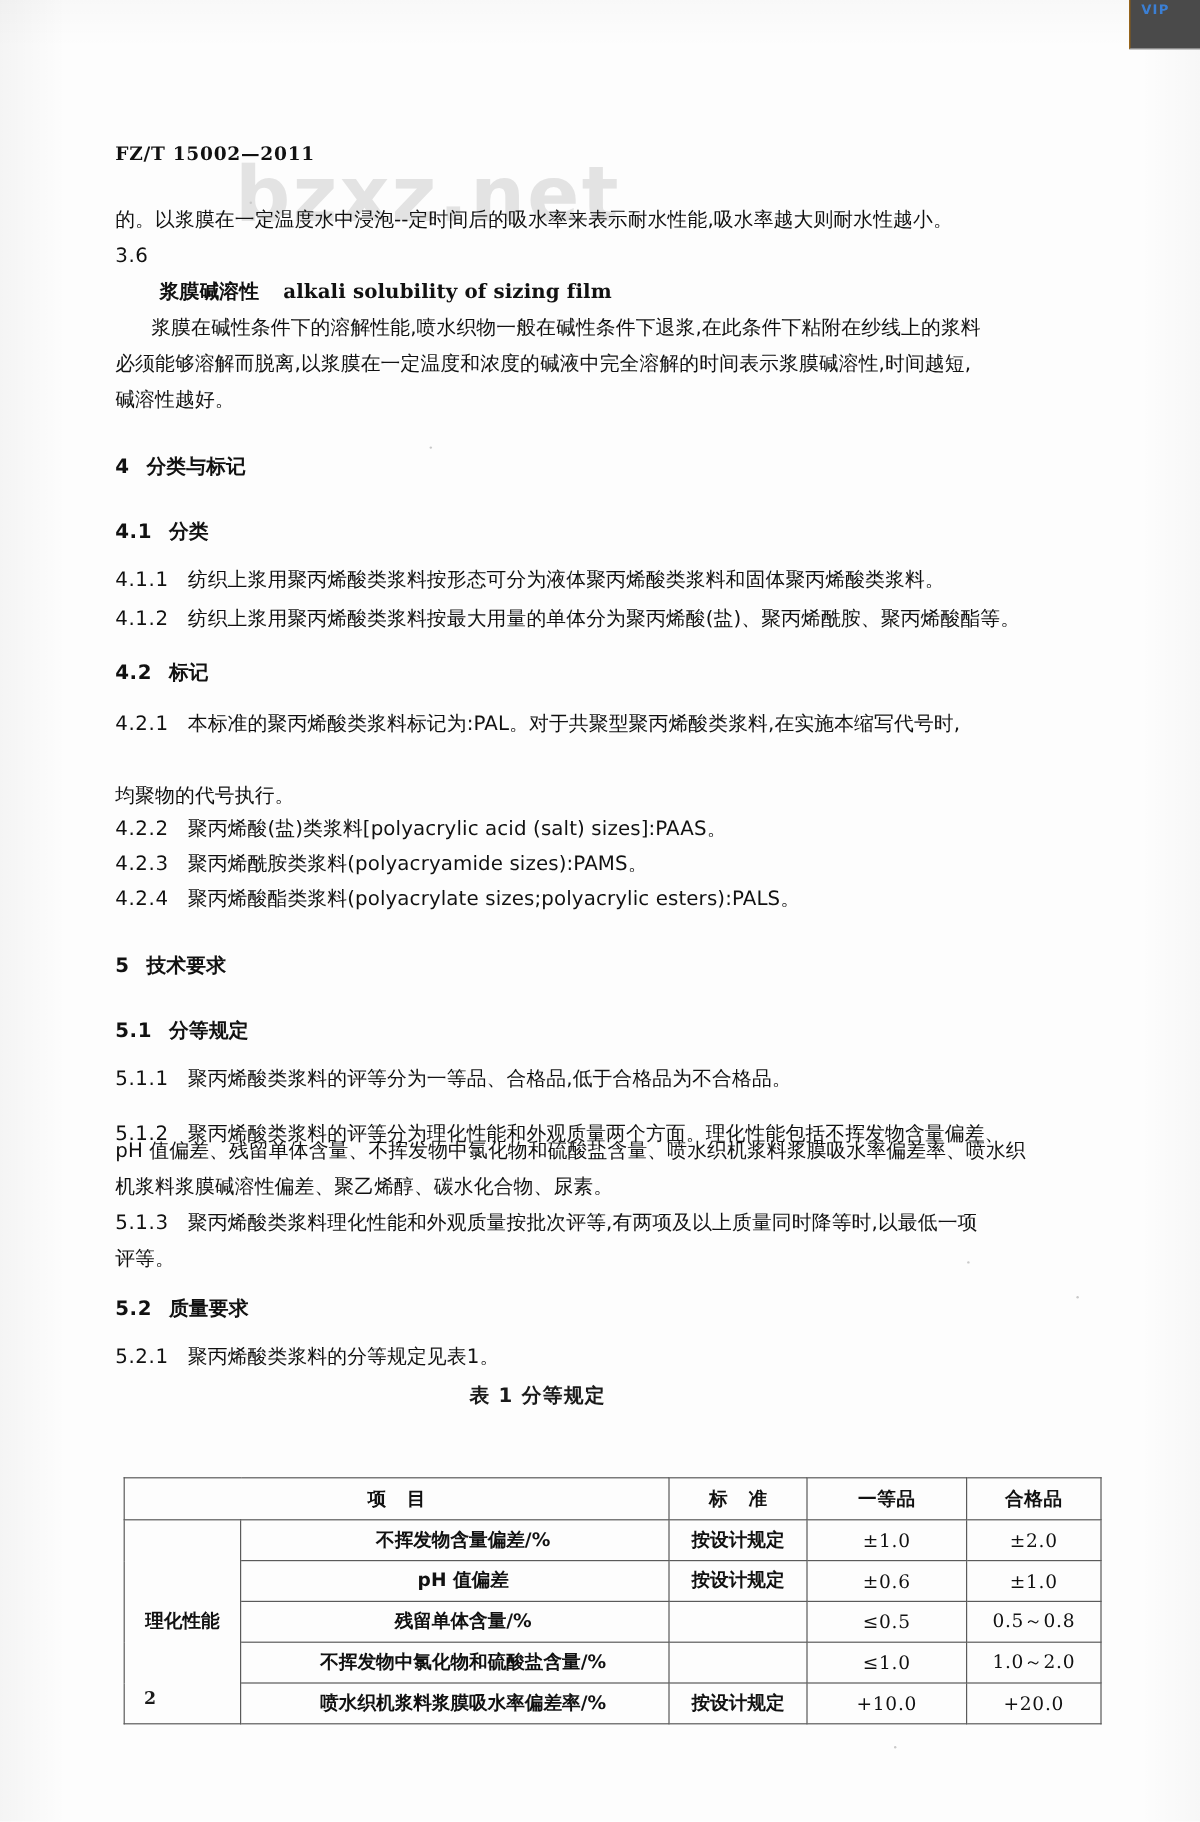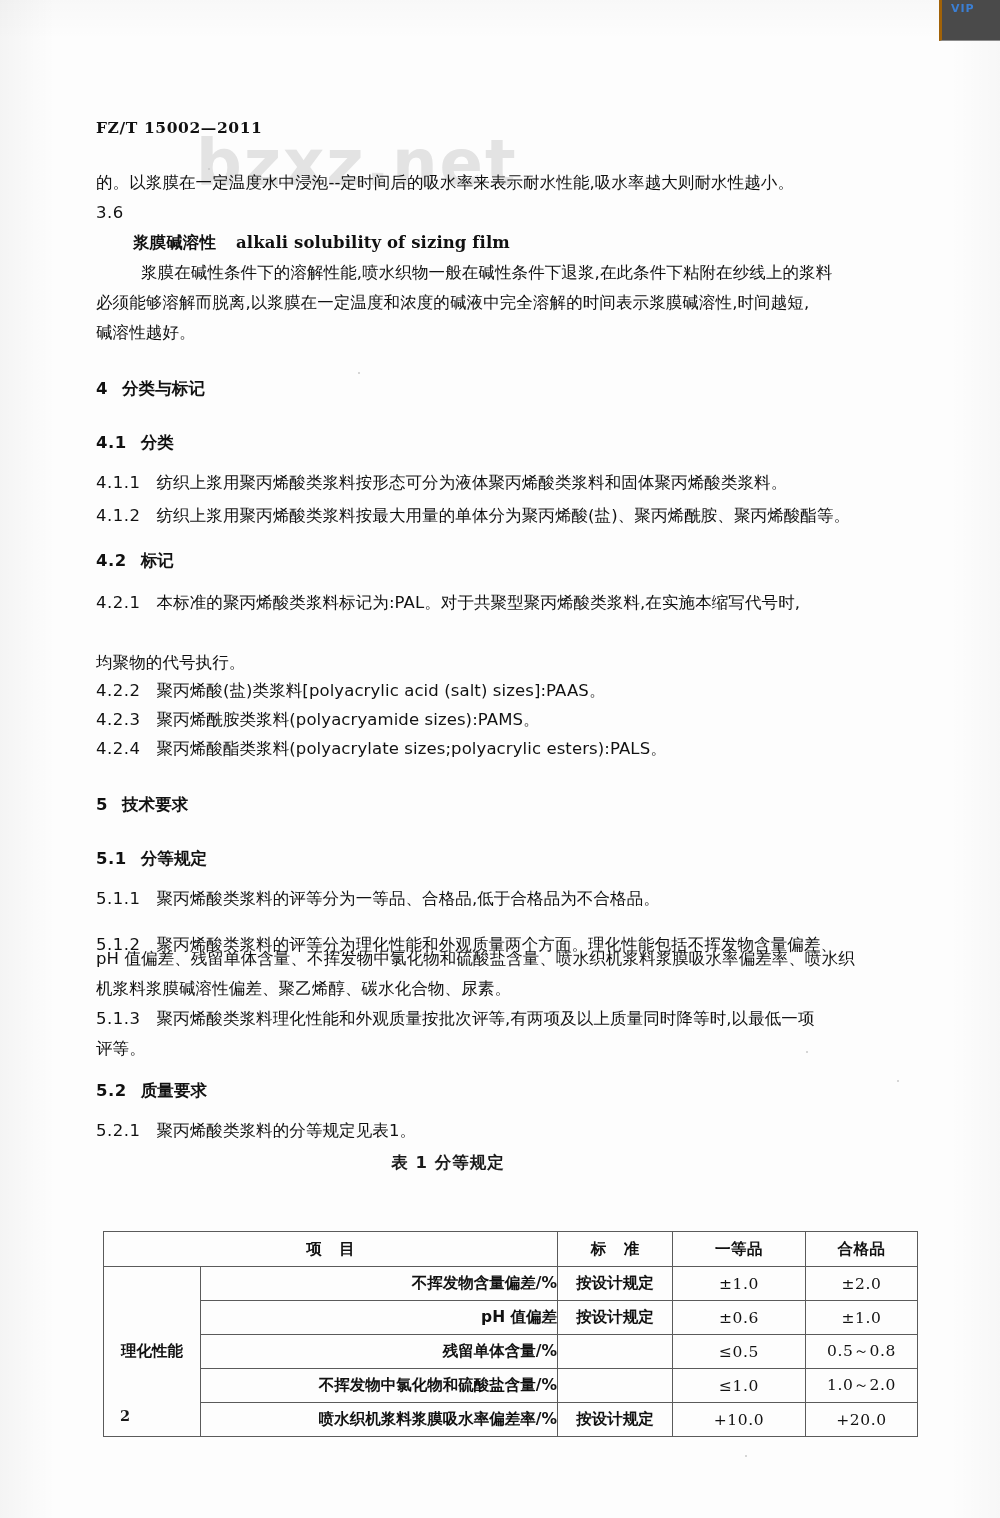--- a/index.html
+++ b/index.html
@@ -143,21 +143,21 @@
   }
   
   #grade-table {
     border: 1.6px solid #333;
   }
   #grade-table tbody td.rowcat {
     text-align: center;
     font-weight: bold;
   }
   #grade-table td.item {
-    text-align: right;
+    text-align: center;
     padding-left: 14px;
     font-weight: bold;
   }
   #grade-table td.ctr {
     text-align: center;
     font-weight: bold;
   }
   #grade-table td.val {
     text-align: center;
     font-family: "DejaVu Serif", "Liberation Serif", serif;
@@ -182,21 +182,21 @@
   }
 
   
   #corner-widget {
     position: absolute;
     right: 0;
     top: 0;
     width: 58px;
     height: 40px;
     background: #4a4a4a;
-    border-left: 3px solid #a16207;
+    border-left: 1px solid #a16207;
     border-bottom: 1px solid #8c8c8c;
   }
   #corner-widget .badge {
     position: absolute;
     left: 9px;
     top: 2px;
     font-size: 11px;
     color: #3b7fd4;
     font-weight: bold;
     letter-spacing: 1px;
@@ -224,21 +224,21 @@
   <div class="run-head">FZ/T  15002—2011</div>
 
   <div class="para cn" style="left:96px; top:168px;">的。以浆膜在一定温度水中浸泡--定时间后的吸水率来表示耐水性能,吸水率越大则耐水性越小。</div>
 
   <div class="para num" style="left:96px; top:198px;">3.6</div>
 
   <div class="para term" style="left:133px; top:228px;">
     <span>浆膜碱溶性</span><span style="display:inline-block;width:20px;"></span><span class="en">alkali solubility of sizing film</span>
   </div>
 
-  <div class="para cn" style="left:141px; top:258px;">浆膜在碱性条件下的溶解性能,喷水织物一般在碱性条件下退浆,在此条件下粘附在纱线上的浆料</div>
+  <div class="para cn" style="left:126px; top:258px;">浆膜在碱性条件下的溶解性能,喷水织物一般在碱性条件下退浆,在此条件下粘附在纱线上的浆料</div>
   <div class="para cn" style="left:96px; top:288px;">必须能够溶解而脱离,以浆膜在一定温度和浓度的碱液中完全溶解的时间表示浆膜碱溶性,时间越短,</div>
   <div class="para cn" style="left:96px; top:318px;">碱溶性越好。</div>
 
   <div class="para h-sec" style="left:96px; top:374px;">
     <span class="num">4</span><span style="display:inline-block;width:14px;"></span><span>分类与标记</span>
   </div>
 
   <div class="para h-sub" style="left:96px; top:428px;">
     <span class="num">4.1</span><span style="display:inline-block;width:14px;"></span><span>分类</span>
   </div>

